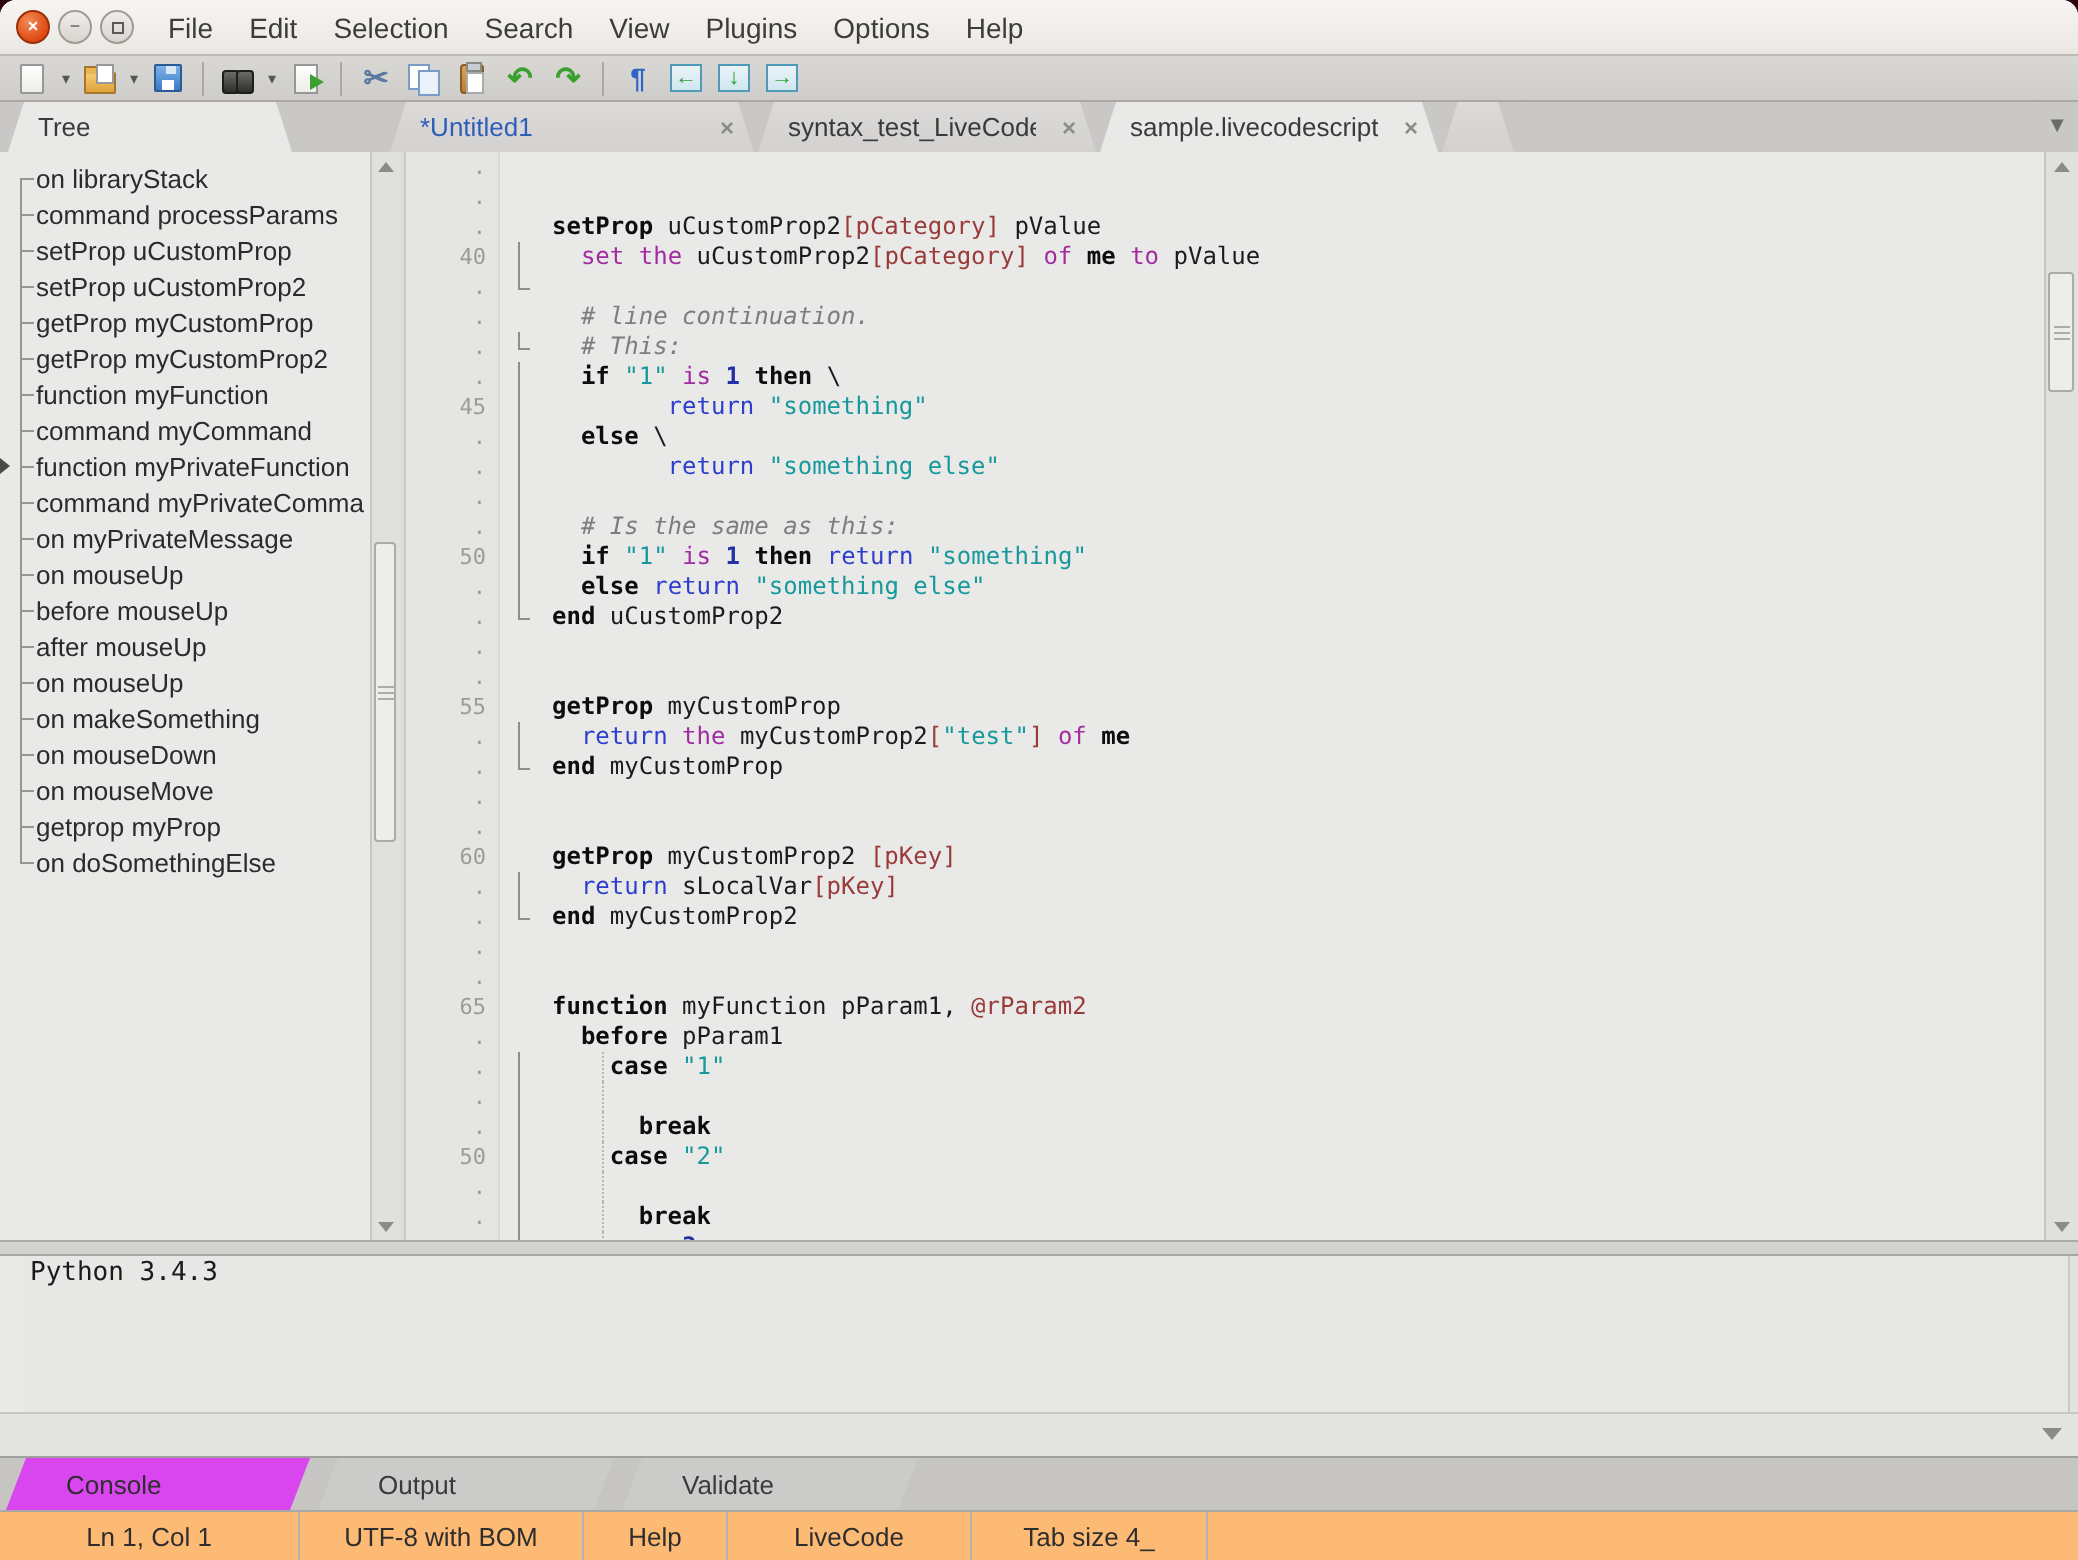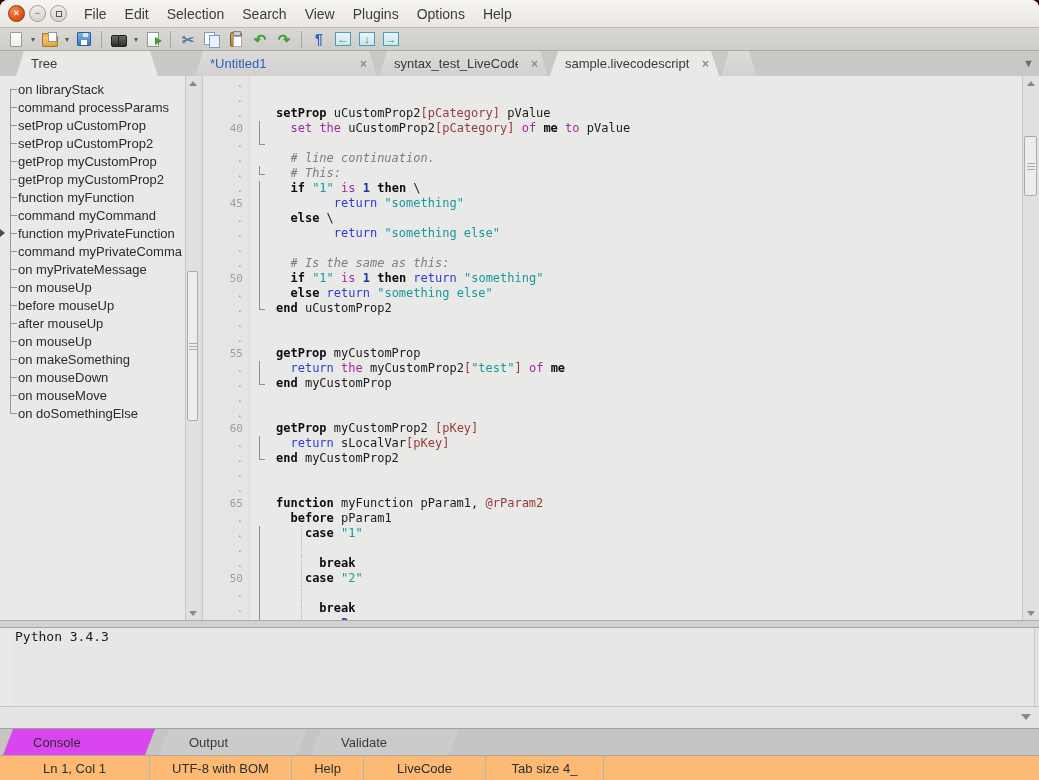--- a/index.html
+++ b/index.html
@@ -188,21 +188,21 @@
       </div>
       <div class="tb-ic">
         <span class="g-box">↓</span>
       </div>
       <div class="tb-ic">
         <span class="g-box">→</span>
       </div>
     </div>
 
   <div class="tabbar">
-    <div class="ttab active" style="left:16px;width:142px;text-align:center;">
+    <div class="ttab active" style="left:4px;width:142px;text-align:center;">
       <span class="lbl">Tree</span>
     </div>
     <div id="etabs">
         <div class="ttab mod" style="left: 195px; width: 182px;">
           <span class="lbl">*Untitled1</span>
           <span class="tclose">×</span>
         </div>
         <div class="ttab" style="left: 379px; width: 169px;">
           <span class="lbl">syntax_test_LiveCode_n</span>
           <span class="tclose">×</span>
@@ -285,20 +285,24 @@
           <span class="tline"></span>
           <span>on makeSomething</span>
         </div>
         <div class="titem">
           <span class="tline"></span>
           <span>on mouseDown</span>
         </div>
         <div class="titem">
           <span class="tline"></span>
           <span>on mouseMove</span>
+        </div>
+        <div class="titem">
+          <span class="tline"></span>
+          <span>getprop myProp</span>
         </div>
         <div class="titem last">
           <span class="tline"></span>
           <span>on doSomethingElse</span>
         </div>
       </div>
 
     <div class="vscroll side-scroll">
       <div class="sb-arrow" style="top:0;">
           <span class="tri-up"></span>

